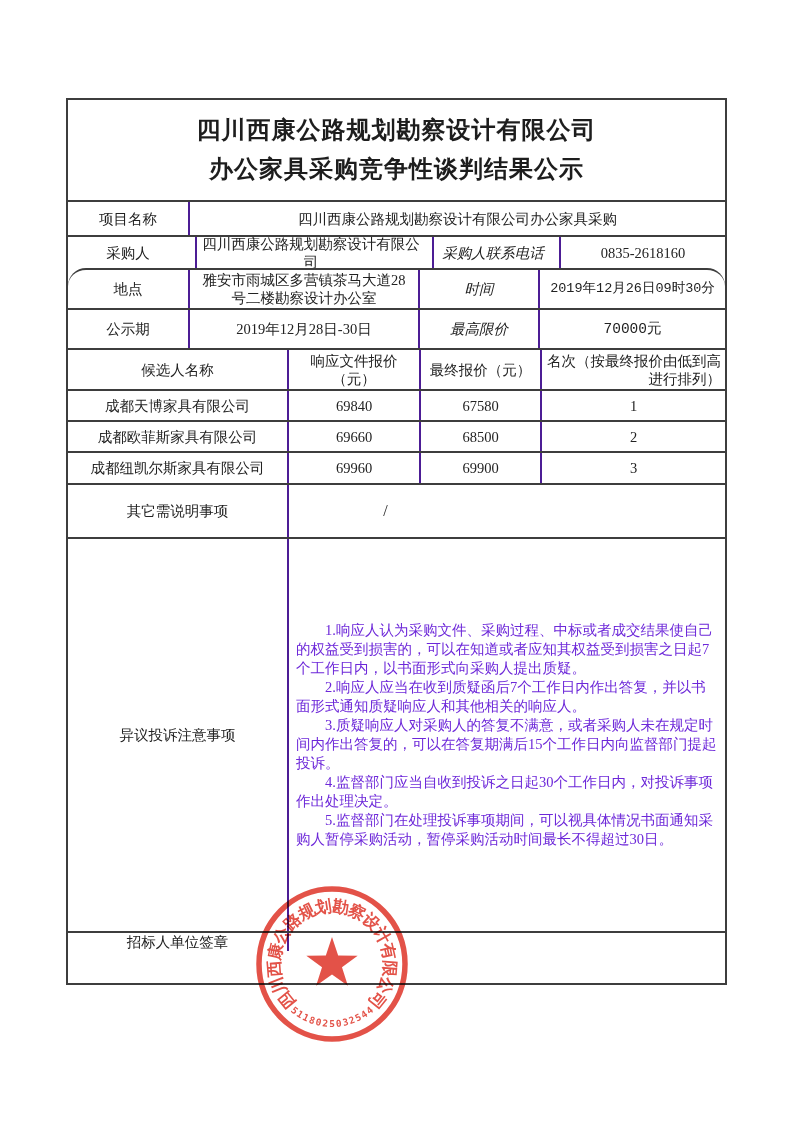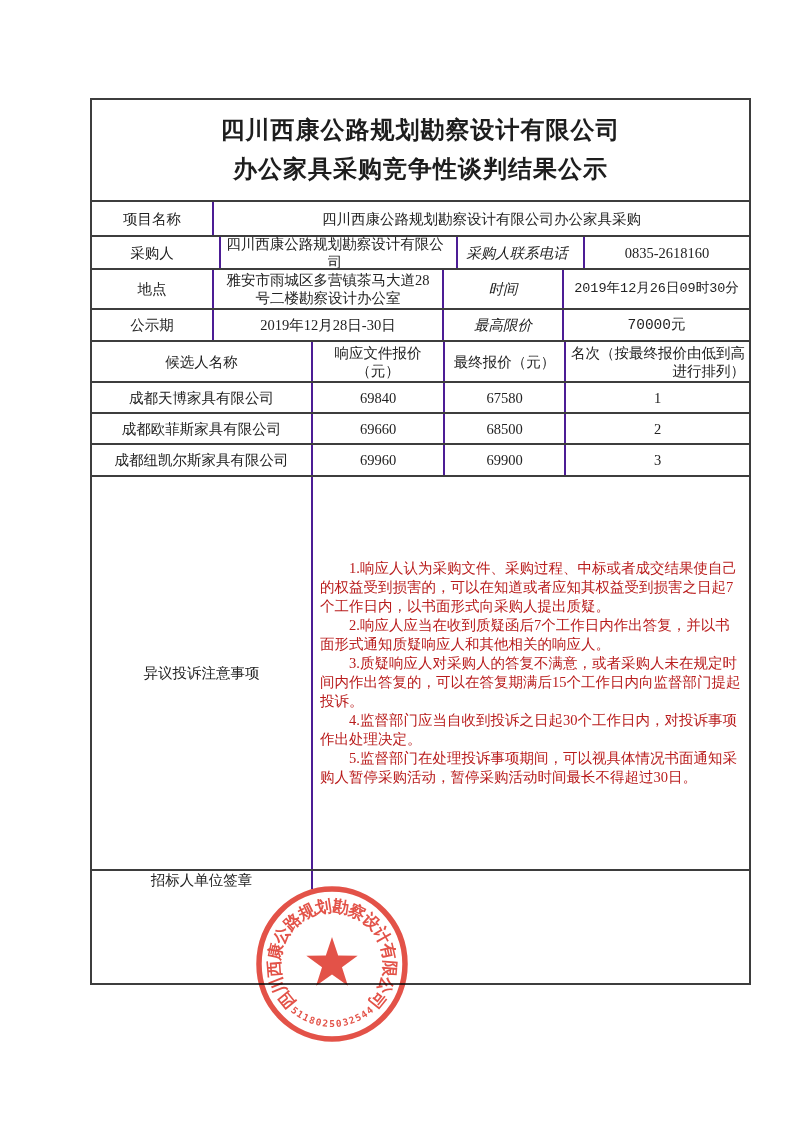--- a/index.html
+++ b/index.html
@@ -2,52 +2,52 @@
 <html><head>
 <meta charset="utf-8">
 <style>
   html,body{margin:0;padding:0;}
   body{
     width:800px;height:1131px;position:relative;background:#ffffff;
     font-family:"Liberation Serif","DejaVu Serif",serif;color:#222;
     overflow:hidden;
   }
   .sheet{
-    position:absolute;left:90px;top:98px;width:661px;height:887px;
+    position:absolute;left:66px;top:98px;width:661px;height:887px;
     border:2px solid #3d3d3d;box-sizing:border-box;background:#fff;
   }
   .row{display:flex;box-sizing:border-box;border-top:2px solid #3d3d3d;}
   .row.first{border-top:none;}
   .cell{
     box-sizing:border-box;display:flex;align-items:center;justify-content:center;
     text-align:center;border-left:2px solid #4c1d95;font-size:14.5px;line-height:18px;
     overflow:hidden;
   }
   .cell.nb{border-left:none;}
   .title-cell{height:100px;flex-direction:column;justify-content:center;}
   .title-line{font-size:24px;font-weight:bold;line-height:39px;letter-spacing:1px;color:#1d1d1d;}
-  .h-r1{height:35px;} .h-r2{height:33px;gap:7px;} .h-r3{height:40px;} .h-r4{height:32px;}
+  .h-r1{height:35px;} .h-r2{height:33px;gap:7px;} .h-r3{height:40px;border-radius:18px;} .h-r4{height:40px;}
   .h-hd{height:41px;} .h-c{height:31px;} .h-c3{height:32px;}
   .h-other{height:54px;} .h-notice{height:394px;} .h-sign{flex:1;justify-content:flex-end;}
   .w-label{flex:0 0 120px;}
   .w-val1{flex:0 0 230px;}
   .w-label2{flex:0 0 120px;font-style:italic;}
   .w-val2{flex:1;font-family:Liberation Mono, monospace;}
   .w-name{flex:0 0 219px;}
   .w-bid{flex:0 0 132px;}
   .w-final{flex:0 0 121px;}
   .w-rank{flex:1;}
   .rank-hd{justify-content:flex-end;text-align:right;padding-right:4px;}
   .slash-cell{padding-right:243px;font-size:16px;}
   .wrap2{padding:0 6px;}
   .notice-body{
     flex-direction:column;align-items:stretch;justify-content:center;
     padding:0 7px 0 7px;text-align:left;
   }
-  .notice-body p{margin:0;text-indent:2em;font-size:14.5px;line-height:19px;color:#b91c1c;}
+  .notice-body p{margin:0;text-indent:2em;font-size:14.5px;line-height:19px;color:#6d28d9;}
   .num{font-family:"Liberation Serif","DejaVu Serif",serif;}
   .seal{
     position:absolute;left:248px;top:880px;width:168px;height:168px;
     mix-blend-mode:multiply;opacity:0.93;pointer-events:none;
   }
 </style>
 </head>
 <body>
 
 <div class="sheet">
@@ -106,20 +106,24 @@
     <div class="cell w-rank num">2</div>
   </div>
 
   <div class="row h-c3">
     <div class="cell nb w-name">成都纽凯尔斯家具有限公司</div>
     <div class="cell w-bid num">69960</div>
     <div class="cell w-final num">69900</div>
     <div class="cell w-rank num">3</div>
   </div>
 
+  <div class="row h-other">
+    <div class="cell nb w-name">其它需说明事项</div>
+    <div class="cell slash-cell" style="flex:1">/</div>
+  </div>
 
   <div class="row h-notice">
     <div class="cell nb w-name">异议投诉注意事项</div>
     <div class="cell notice-body" style="flex:1">
       <p>1.响应人认为采购文件、采购过程、中标或者成交结果使自己的权益受到损害的，可以在知道或者应知其权益受到损害之日起7个工作日内，以书面形式向采购人提出质疑。</p>
       <p>2.响应人应当在收到质疑函后7个工作日内作出答复，并以书面形式通知质疑响应人和其他相关的响应人。</p>
       <p>3.质疑响应人对采购人的答复不满意，或者采购人未在规定时间内作出答复的，可以在答复期满后15个工作日内向监督部门提起投诉。</p>
       <p>4.监督部门应当自收到投诉之日起30个工作日内，对投诉事项作出处理决定。</p>
       <p>5.监督部门在处理投诉事项期间，可以视具体情况书面通知采购人暂停采购活动，暂停采购活动时间最长不得超过30日。</p>
     </div>

